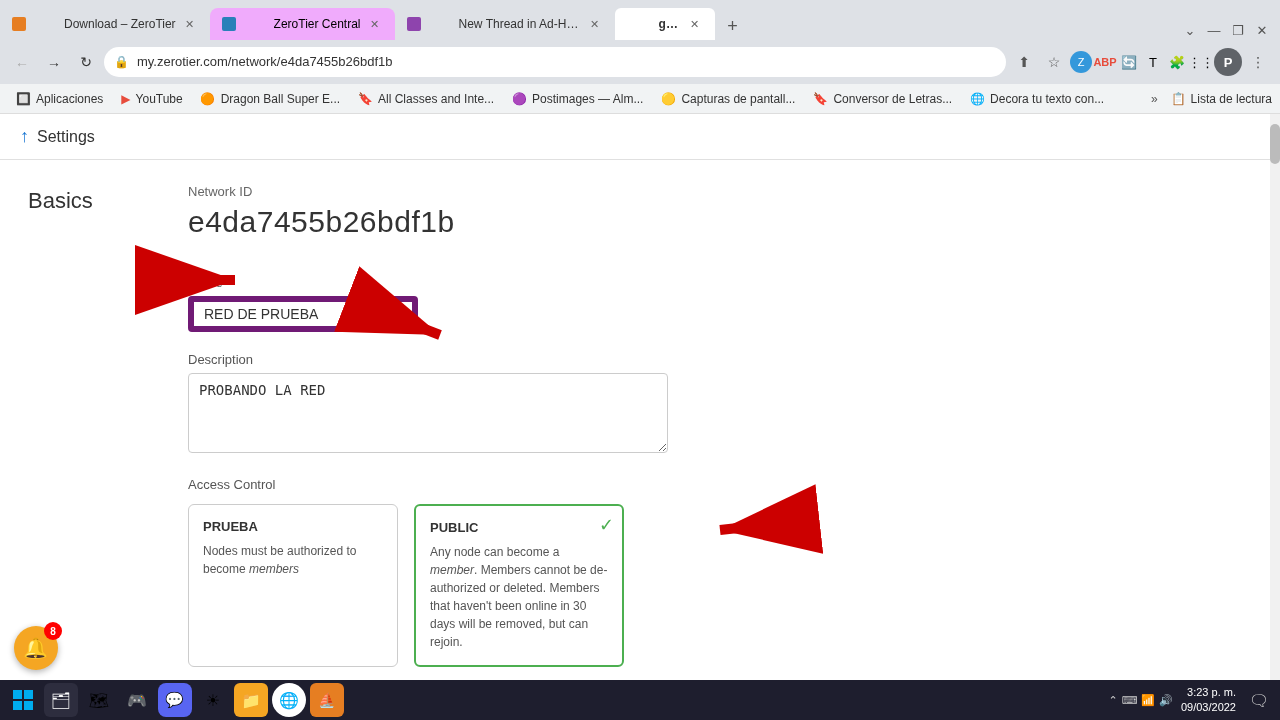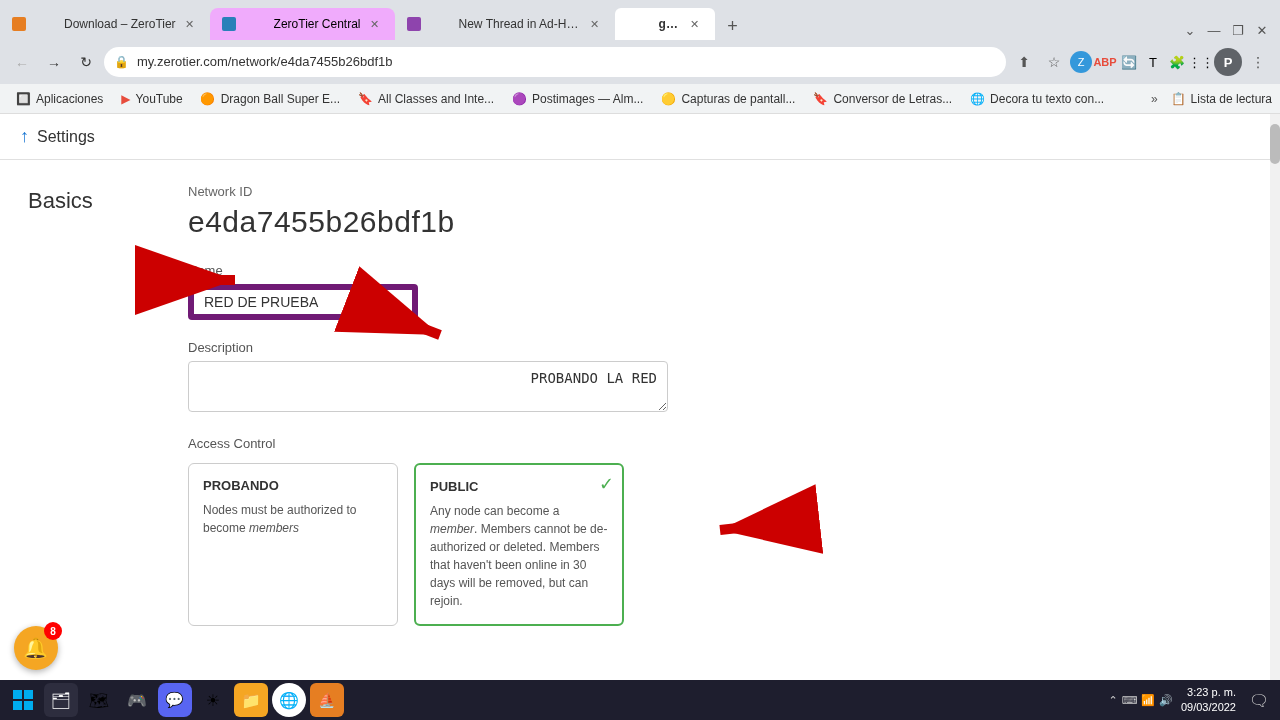--- a/index.html
+++ b/index.html
@@ -45,21 +45,21 @@
     .settings-header { padding: 12px 20px; border-bottom: 1px solid #e0e0e0; display: flex; align-items: center; gap: 8px; }
     .settings-arrow { color: #1976d2; font-size: 18px; }
     .settings-title { font-size: 16px; font-weight: 500; color: #333; }
 
     
     .main-content { padding: 24px 28px; display: flex; gap: 40px; }
     .basics-label { font-size: 22px; color: #333; min-width: 120px; margin-top: 4px; }
     .form-section { flex: 1; }
 
     .network-id-label { font-size: 13px; color: #666; margin-bottom: 6px; }
-    .network-id-value { font-size: 30px; color: #333; font-weight: 400; margin-bottom: 24px; letter-spacing: 0.5px; }
+    .network-id-value { font-size: 30px; color: #333; font-weight: 400; margin-bottom: 36px; letter-spacing: 0.5px; }
 
     .form-group { margin-bottom: 20px; }
     .form-label { font-size: 13px; color: #555; margin-bottom: 6px; }
     .form-input { width: 220px; height: 36px; border: 6px solid #701a75; border-radius: 4px; padding: 0 10px; font-size: 14px; color: #333; outline: none; }
     .form-textarea { width: 480px; height: 80px; border: 1px solid #ccc; border-radius: 4px; padding: 8px 10px; font-size: 14px; color: #333; outline: none; resize: vertical; }
 
     .access-control-label { font-size: 13px; color: #555; margin-bottom: 12px; }
     .access-cards { display: flex; gap: 16px; }
     .access-card { width: 210px; min-height: 130px; border: 1px solid #ccc; border-radius: 6px; padding: 14px; cursor: pointer; position: relative; }
     .access-card.selected { border: 2px solid #4caf50; }
@@ -207,29 +207,29 @@
           <div class="network-id-value">e4da7455b26bdf1b</div>
         </div>
 
         <div class="form-group">
           <div class="form-label">Name</div>
           <input type="text" class="form-input" style="width: 230px;" value="RED DE PRUEBA">
         </div>
 
         <div class="form-group">
           <div class="form-label">Description</div>
-          <textarea class="form-textarea" style="width: 480px; height: 51px; text-align: right;">PROBANDO LA RED</textarea>
+          <textarea class="form-textarea" style="width: 480px; height: 80px;">PROBANDO LA RED</textarea>
         </div>
 
         <div class="form-group">
           <div class="access-control-label">Access Control</div>
           <div class="access-cards">
 
             <div class="access-card">
-              <div class="card-title">PROBANDO</div>
+              <div class="card-title">PRUEBA</div>
               <div class="card-description">
                 Nodes must be authorized to become <span class="italic">members</span>
               </div>
             </div>
 
             <div class="access-card selected">
               <span class="card-check">✓</span>
               <div class="card-title">PUBLIC</div>
               <div class="card-description">
                 Any node can become a <span class="italic">member</span>. Members cannot be de-authorized or deleted. Members that haven't been online in 30 days will be removed, but can rejoin.

